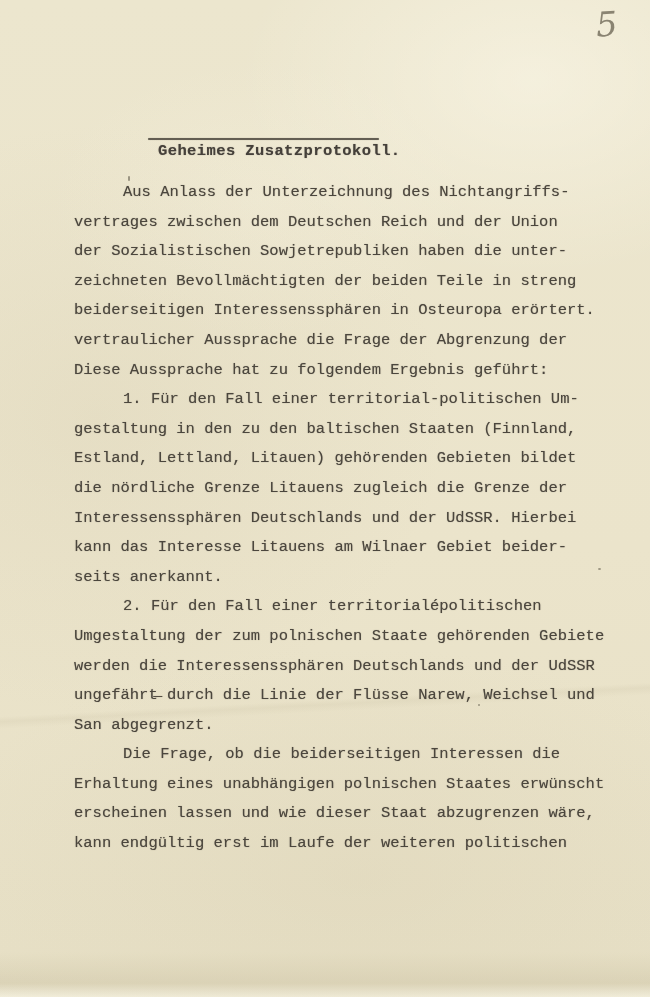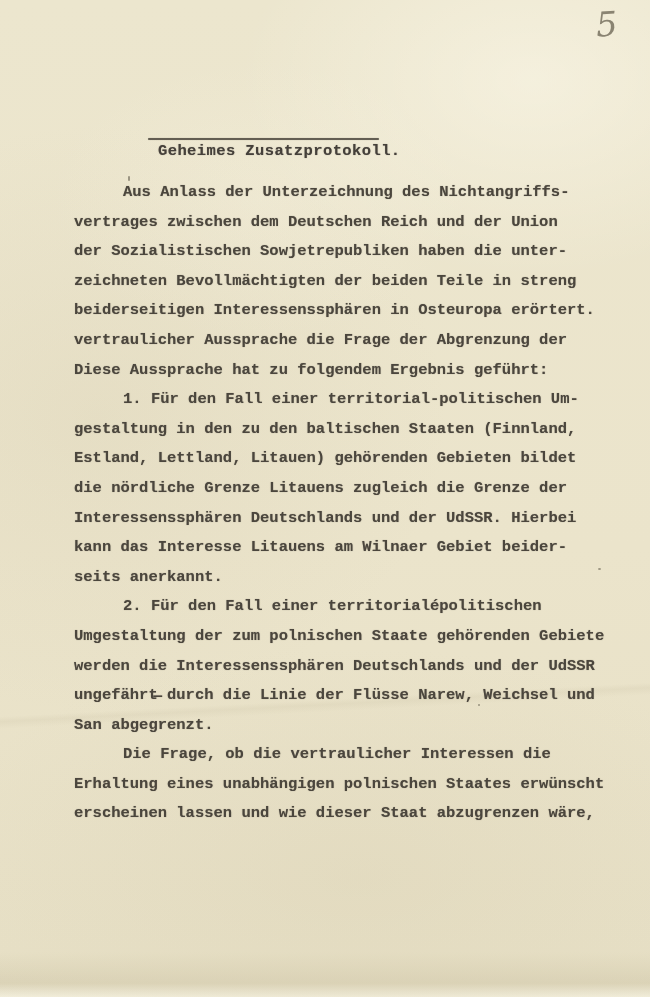--- a/index.html
+++ b/index.html
@@ -48,21 +48,21 @@
     position: absolute;
     top: 178px;
     left: 74px;
     width: 540px;
   }
   .line {
     height: 29.6px;
     line-height: 29.6px;
     font-size: 15.5px;
     color: #4b463d;
-    font-weight: 700;
+    font-weight: 400;
     text-shadow: 0 0 1px rgba(75,70,61,0.5);
     white-space: pre;
   }
   .line.indent {
     padding-left: 49px;
   }
   .page-number {
     position: absolute;
     top: 4px;
     left: 596px;
@@ -105,22 +105,23 @@
     <div class="line">Estland, Lettland, Litauen) gehörenden Gebieten bildet</div>
     <div class="line">die nördliche Grenze Litauens zugleich die Grenze der</div>
     <div class="line">Interessenssphären Deutschlands und der UdSSR. Hierbei</div>
     <div class="line">kann das Interesse Litauens am Wilnaer Gebiet beider-</div>
     <div class="line">seits anerkannt.</div>
     <div class="line indent">2. Für den Fall einer territorialépolitischen</div>
     <div class="line">Umgestaltung der zum polnischen Staate gehörenden Gebiete</div>
     <div class="line">werden die Interessenssphären Deutschlands und der UdSSR</div>
     <div class="line">ungefährt̶ durch die Linie der Flüsse Narew, Weichsel und</div>
     <div class="line">San abgegrenzt.</div>
-    <div class="line indent">Die Frage, ob die vertraulicher Interessen die</div>
+    <div class="line indent">Die Frage, ob die beiderseitigen Interessen die</div>
     <div class="line">Erhaltung eines unabhängigen polnischen Staates erwünscht</div>
     <div class="line">erscheinen lassen und wie dieser Staat abzugrenzen wäre,</div>
+    <div class="line">kann endgültig erst im Laufe der weiteren politischen</div>
   </div>
 
   <div class="speck s1"></div>
   <div class="speck s2"></div>
   <div class="speck s3"></div>
 
 </div>
 
 </body></html>

